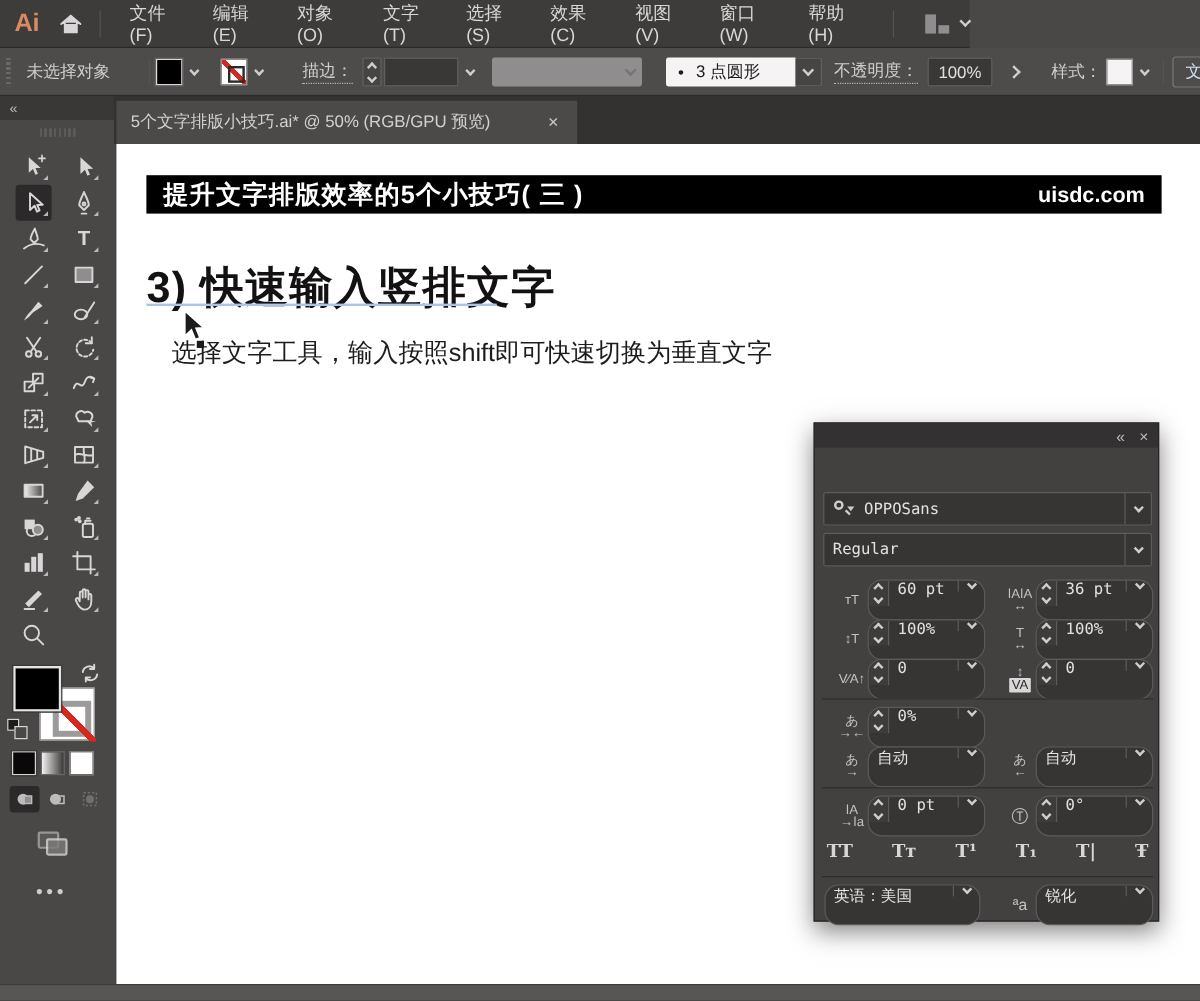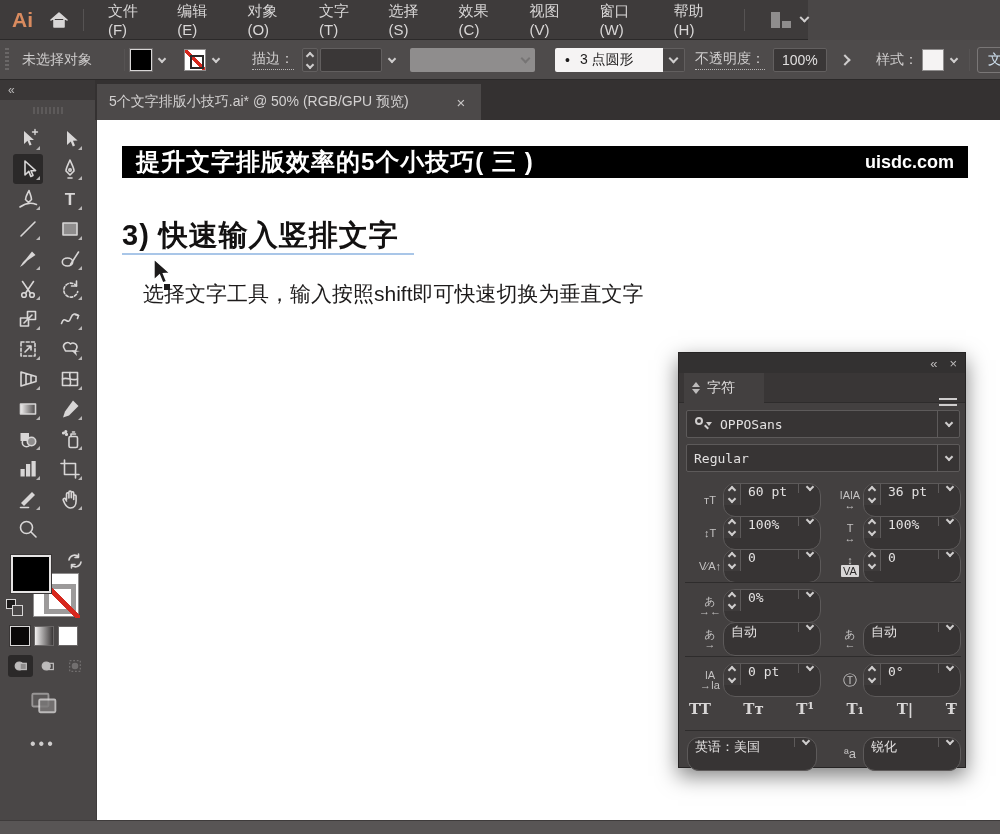--- a/index.html
+++ b/index.html
@@ -76,23 +76,23 @@
   .mode{width:25px;height:22px;border-radius:3px;display:flex;align-items:center;justify-content:center;}
   .mode.sel{background:#2b2929;}
   .mode svg{stroke:#bdbbbb;fill:none;stroke-width:1.4;}
   .mode.dim svg{opacity:.35;}
   .screen-mode{position:absolute;left:30px;top:138px;}
   .dots3{position:absolute;left:30px;top:183px;color:#cfcdcd;font-size:16px;letter-spacing:3px;}
 
   
   .canvas{position:absolute;left:97px;top:120px;width:903px;height:700px;background:#fff;}
   .banner{position:absolute;left:25px;top:26px;width:846px;height:32px;background:#000;display:flex;align-items:center;padding:0 14px;}
-  .banner-title{color:#fff;font-weight:bold;font-size:24px;letter-spacing:1px;}
+  .banner-title{color:#fff;font-weight:bold;font-size:21px;letter-spacing:1px;}
   .banner-site{margin-left:auto;color:#fff;font-weight:bold;font-size:18px;}
-  .heading{position:absolute;left:25px;top:96px;color:#131111;font-weight:bold;font-size:29px;letter-spacing:1px;}
+  .heading{position:absolute;left:25px;top:96px;color:#131111;font-weight:bold;font-size:36px;letter-spacing:1px;}
   .heading-underline{position:absolute;left:25px;top:133px;width:292px;height:2px;background:#a9c6e8;}
   .bodytext{position:absolute;left:46px;top:160px;color:#1d1b1b;font-size:21px;}
   .cursor{position:absolute;left:55px;top:138px;z-index:5;}
 
   
   .bottombar{position:absolute;left:0;top:820px;width:1000px;height:14px;background:#585555;border-top:1px solid #3e3b3b;}
 
   
   .cp{position:absolute;left:678px;top:352px;width:288px;height:416px;background:#434040;border:1px solid #262424;box-shadow:0 8px 20px rgba(0,0,0,.5);z-index:10;font-size:13px;}
   .cp-title{position:absolute;left:0;top:0;width:100%;height:20px;background:#333131;display:flex;align-items:center;justify-content:flex-end;gap:12px;padding-right:8px;color:#bdbbbb;}
@@ -466,30 +466,20 @@
     </span>
   </div>
 
   <div class="bottombar"></div>
 
   <div class="cp">
     <div class="cp-title">
       <span>«</span>
       <span>×</span>
     </div>
-    <div class="cp-tabrow">
-      <div class="cp-tab">
-        <span class="dbl-arrow">
-            <span class="u"></span>
-            <span class="d"></span>
-          </span>
-        <span>字符</span>
-      </div>
-      <span class="cp-menu"></span>
-    </div>
 
     <div class="cp-field" style="left:7px;top:57px;width:274px;">
       <span class="search-ico">
           <i></i>
           <b></b>
           <u></u>
         </span>
       <span class="val">OPPOSans</span>
       <span class="dd" style="height:26px;">
           <span class="chev"></span>

